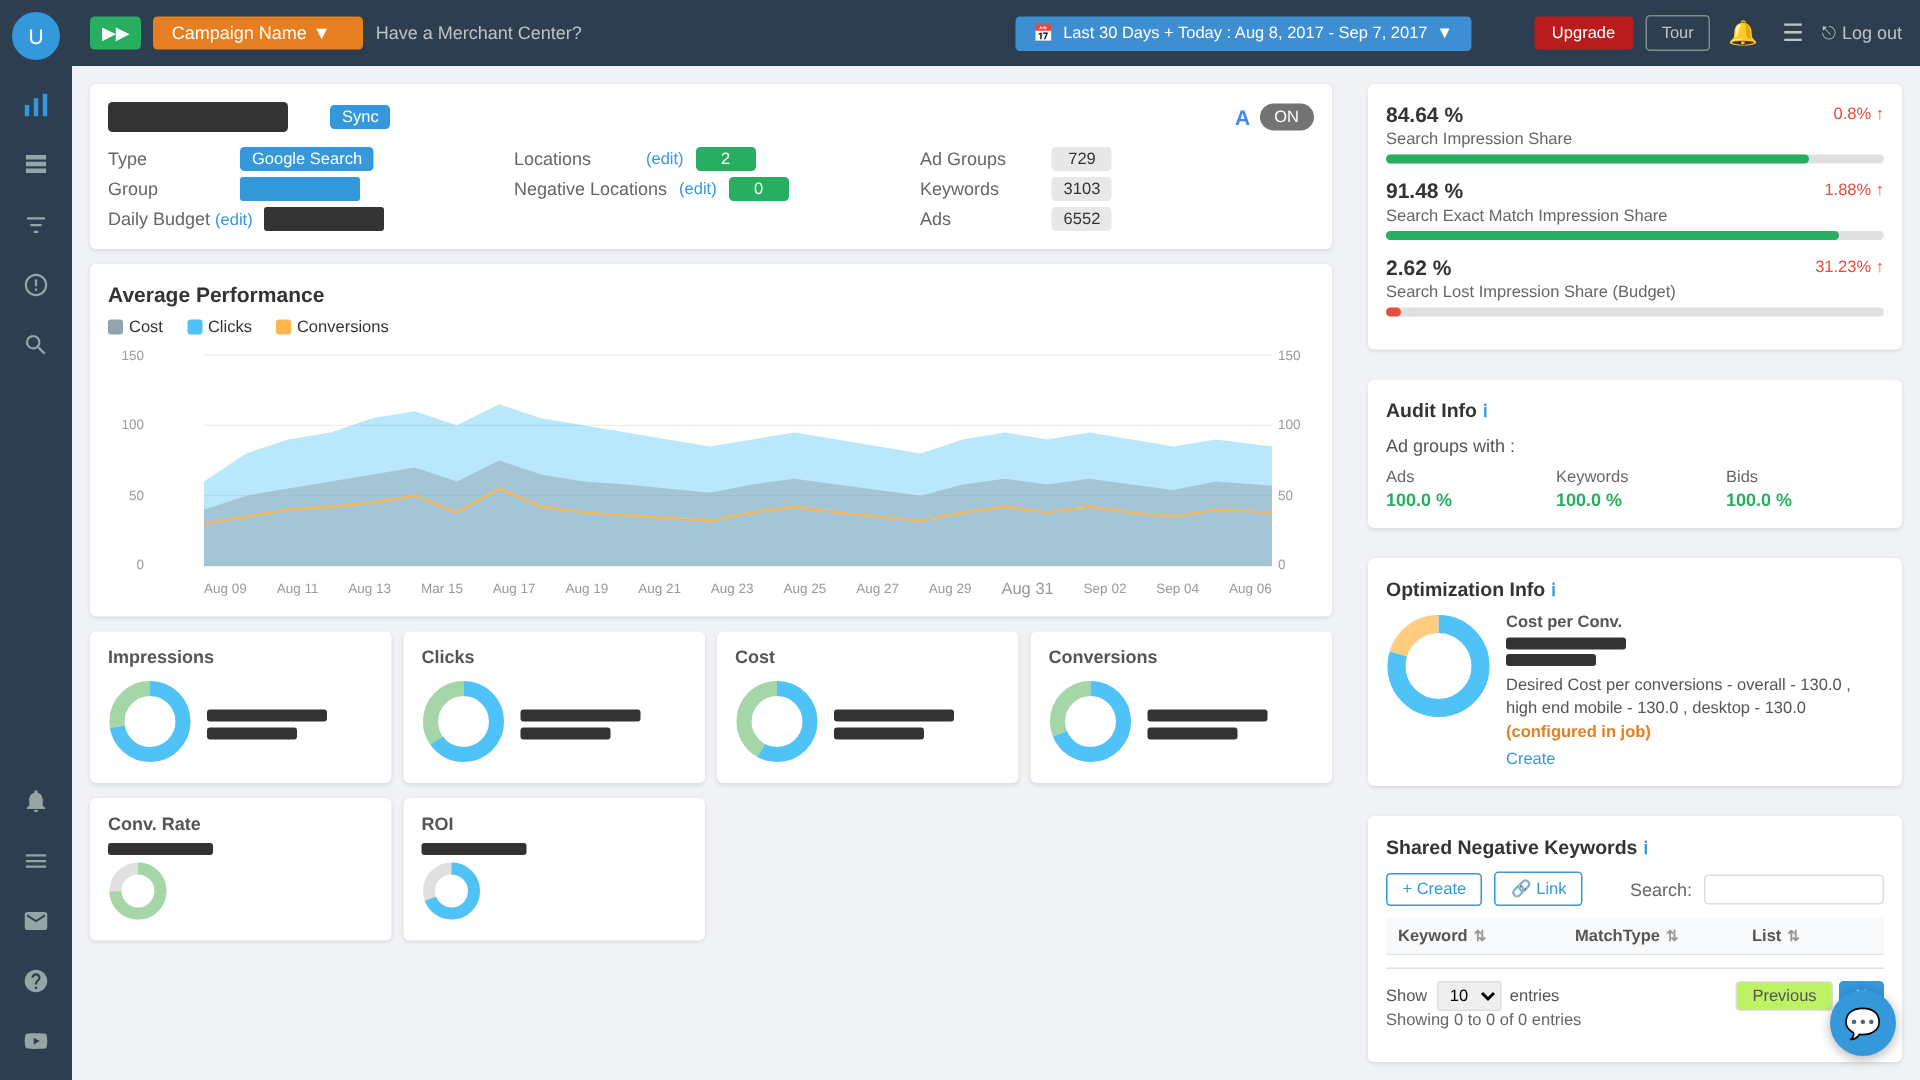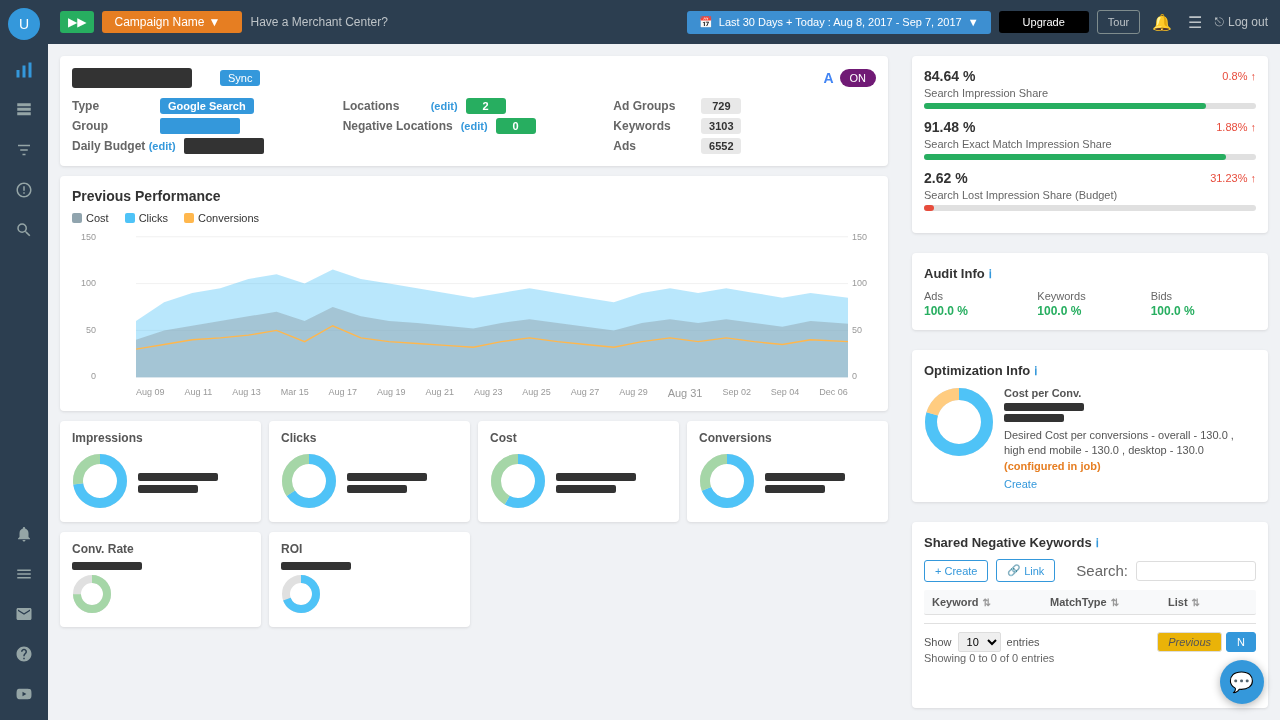--- a/index.html
+++ b/index.html
@@ -14,41 +14,41 @@
     
     .main-area { flex: 1; display: flex; flex-direction: column; overflow: hidden; }
 
     
     .topbar { background: #2c3e50; height: 44px; display: flex; align-items: center; padding: 0 12px; gap: 8px; flex-shrink: 0; }
     .topbar-play { background: #27ae60; border: none; color: white; padding: 4px 8px; border-radius: 3px; cursor: pointer; font-size: 12px; display: flex; align-items: center; gap: 4px; }
     .topbar-dropdown { background: #e67e22; border: none; color: white; padding: 4px 12px; border-radius: 3px; cursor: pointer; font-size: 12px; display: flex; align-items: center; gap: 4px; min-width: 140px; }
     .topbar-merchant { color: #bdc3c7; font-size: 12px; flex: 1; }
     .topbar-right { display: flex; align-items: center; gap: 8px; }
     .date-btn { background: #3d8fd1; color: white; border: none; padding: 5px 12px; border-radius: 3px; cursor: pointer; font-size: 11px; display: flex; align-items: center; gap: 6px; }
-    .upgrade-btn { background: #000000; color: white; border: none; padding: 5px 24px; border-radius: 3px; cursor: pointer; font-size: 11px; }
+    .upgrade-btn { background: #b91c1c; color: white; border: none; padding: 5px 12px; border-radius: 3px; cursor: pointer; font-size: 11px; margin-left: 34px; }
     .tour-btn { background: transparent; color: #bdc3c7; border: 1px solid #7f8c8d; padding: 5px 10px; border-radius: 3px; cursor: pointer; font-size: 11px; }
     .topbar-icon { color: #bdc3c7; font-size: 16px; cursor: pointer; padding: 4px; }
     .logout-btn { color: #bdc3c7; background: none; border: none; cursor: pointer; font-size: 12px; display: flex; align-items: center; gap: 4px; }
 
     
     .content { flex: 1; display: flex; overflow: hidden; }
     .left-panel { flex: 1; overflow-y: auto; padding: 12px; display: flex; flex-direction: column; gap: 10px; }
     .right-panel { width: 380px; overflow-y: auto; padding: 12px; display: flex; flex-direction: column; gap: 20px; flex-shrink: 0; }
 
     
     .card { background: white; border-radius: 4px; padding: 12px; box-shadow: 0 1px 3px rgba(0,0,0,0.1); }
 
     
     .campaign-header { display: flex; align-items: center; justify-content: space-between; margin-bottom: 10px; }
     .campaign-title-input { background: #333; color: white; border: none; padding: 3px 8px; border-radius: 3px; font-size: 12px; width: 120px; height: 20px; }
     .sync-btn { background: #3498db; color: white; border: none; padding: 2px 8px; border-radius: 3px; cursor: pointer; font-size: 11px; margin-left: 6px; }
     .on-toggle { display: flex; align-items: center; gap: 6px; }
-    .toggle-switch { background: #701a75; color: white; border: none; padding: 3px 10px; border-radius: 10px; cursor: pointer; font-size: 11px; }
-
-    .campaign-details { display: grid; grid-template-columns: 1fr 1fr 1fr; gap: 8px; font-weight: bold; }
+    .toggle-switch { background: #737373; color: white; border: none; padding: 3px 10px; border-radius: 10px; cursor: pointer; font-size: 11px; }
+
+    .campaign-details { display: grid; grid-template-columns: 1fr 1fr 1fr; gap: 8px; }
     .detail-row { display: flex; flex-direction: column; gap: 4px; }
     .detail-item { display: flex; align-items: center; gap: 8px; }
     .detail-label { color: #666; font-size: 12px; min-width: 80px; }
     .type-badge { background: #3498db; color: white; padding: 2px 8px; border-radius: 3px; font-size: 11px; }
     .group-bar { background: #3498db; height: 16px; width: 80px; border-radius: 2px; }
     .budget-bar { background: #333; height: 16px; width: 80px; border-radius: 2px; }
     .count-badge { background: #e8e8e8; color: #333; padding: 2px 6px; border-radius: 3px; font-size: 11px; min-width: 40px; text-align: center; }
     .count-badge.green { background: #27ae60; color: white; }
     .edit-link { color: #3498db; cursor: pointer; font-size: 11px; }
 
@@ -104,31 +104,31 @@
     .optim-bar { background: #333; height: 8px; border-radius: 2px; margin: 3px 0; }
     .optim-bar.wide { width: 80px; }
     .optim-bar.medium { width: 60px; }
     .optim-highlight { color: #e67e22; font-weight: 600; }
     .create-link { color: #3498db; cursor: pointer; font-size: 11px; display: block; margin-top: 4px; }
 
     .keywords-card { background: white; border-radius: 4px; padding: 12px; box-shadow: 0 1px 3px rgba(0,0,0,0.1); flex: 1; }
     .keywords-toolbar { display: flex; align-items: center; gap: 8px; margin-bottom: 8px; }
     .create-btn { background: white; border: 1px solid #3498db; color: #3498db; padding: 4px 10px; border-radius: 3px; cursor: pointer; font-size: 11px; display: flex; align-items: center; gap: 3px; }
     .link-btn { background: white; border: 1px solid #3498db; color: #3498db; padding: 4px 10px; border-radius: 3px; cursor: pointer; font-size: 11px; display: flex; align-items: center; gap: 3px; }
-    .search-label { margin-left: auto; font-size: 15px; color: #666; }
+    .search-label { margin-left: auto; font-size: 12px; color: #666; }
     .search-input { border: 1px solid #ddd; padding: 3px 8px; border-radius: 3px; font-size: 11px; width: 120px; }
     .table-header { display: grid; grid-template-columns: 1fr 1fr 80px; background: #f8f9fa; padding: 6px 8px; border-radius: 2px; font-size: 11px; font-weight: 600; color: #555; border-bottom: 1px solid #e0e0e0; }
     .table-col { display: flex; align-items: center; gap: 4px; }
     .sort-icon { color: #999; font-size: 10px; }
     .no-data { text-align: center; padding: 16px; font-size: 12px; color: #999; }
     .table-footer { display: flex; align-items: center; justify-content: space-between; margin-top: 8px; padding-top: 8px; border-top: 1px solid #e0e0e0; }
     .show-entries { display: flex; align-items: center; gap: 6px; font-size: 11px; color: #555; }
     .entries-select { border: 1px solid #ddd; padding: 2px 4px; border-radius: 2px; font-size: 11px; }
     .pagination { display: flex; gap: 4px; }
-    .prev-btn { background: #eab308; border: 1px solid #ddd; padding: 3px 10px; border-radius: 3px; cursor: pointer; font-size: 11px; color: #555; font-style: italic; }
+    .prev-btn { background: #bef264; border: 1px solid #ddd; padding: 3px 10px; border-radius: 3px; cursor: pointer; font-size: 11px; color: #555; }
     .next-btn { background: #3498db; border: 1px solid #3498db; padding: 3px 10px; border-radius: 3px; cursor: pointer; font-size: 11px; color: white; }
     .showing-text { font-size: 11px; color: #666; }
     .chat-btn { position: fixed; bottom: 16px; right: 16px; width: 44px; height: 44px; background: #3498db; border-radius: 50%; display: flex; align-items: center; justify-content: center; color: white; font-size: 20px; cursor: pointer; box-shadow: 0 2px 8px rgba(0,0,0,0.3); }
 
     
     ::-webkit-scrollbar { width: 4px; }
     ::-webkit-scrollbar-track { background: #f1f1f1; }
     ::-webkit-scrollbar-thumb { background: #ccc; border-radius: 2px; }
   </style>
 </head>
@@ -273,21 +273,21 @@
             </div>
             <div class="detail-item">
               <span class="detail-label">Ads</span>
               <span class="count-badge">6552</span>
             </div>
           </div>
         </div>
       </div>
 
       <div class="card">
-        <div class="chart-title">Previous Performance</div>
+        <div class="chart-title">Average Performance</div>
         <div class="chart-legend">
           <div class="legend-item">
             <div class="legend-dot" style="background:#90a4ae;"></div>
             <span>Cost</span>
           </div>
           <div class="legend-item">
             <div class="legend-dot" style="background:#4fc3f7;"></div>
             <span>Clicks</span>
           </div>
           <div class="legend-item">
@@ -324,21 +324,21 @@
               <span style="font-size:9px;color:#999;">Aug 17</span>
               <span style="font-size:9px;color:#999;">Aug 19</span>
               <span style="font-size:9px;color:#999;">Aug 21</span>
               <span style="font-size:9px;color:#999;">Aug 23</span>
               <span style="font-size:9px;color:#999;">Aug 25</span>
               <span style="font-size:9px;color:#999;">Aug 27</span>
               <span style="font-size:9px;color:#999;">Aug 29</span>
               <span style="font-size:11px;color:#999;">Aug 31</span>
               <span style="font-size:9px;color:#999;">Sep 02</span>
               <span style="font-size:9px;color:#999;">Sep 04</span>
-              <span style="font-size:9px;color:#999;">Dec 06</span>
+              <span style="font-size:9px;color:#999;">Aug 06</span>
             </div>
           </div>
           <div style="display:flex;flex-direction:column;justify-content:space-between;font-size:9px;color:#999;padding-bottom:18px;text-align:left;width:24px;">
             <span>150</span>
             <span>100</span>
             <span>50</span>
             <span>0</span>
           </div>
         </div>
       </div>
@@ -468,20 +468,21 @@
             <div class="progress-fill red" style="width:3%;"></div>
           </div>
         </div>
       </div>
 
       <div class="audit-card">
         <div class="card-title">
           <span>Audit Info</span>
           <span class="info-icon">ℹ</span>
         </div>
+        <div class="audit-sub">Ad groups with :</div>
         <div class="audit-stats">
           <div>
             <div class="audit-stat-label">Ads</div>
             <div class="audit-stat-value">100.0 %</div>
           </div>
           <div>
             <div class="audit-stat-label">Keywords</div>
             <div class="audit-stat-value">100.0 %</div>
           </div>
           <div>

